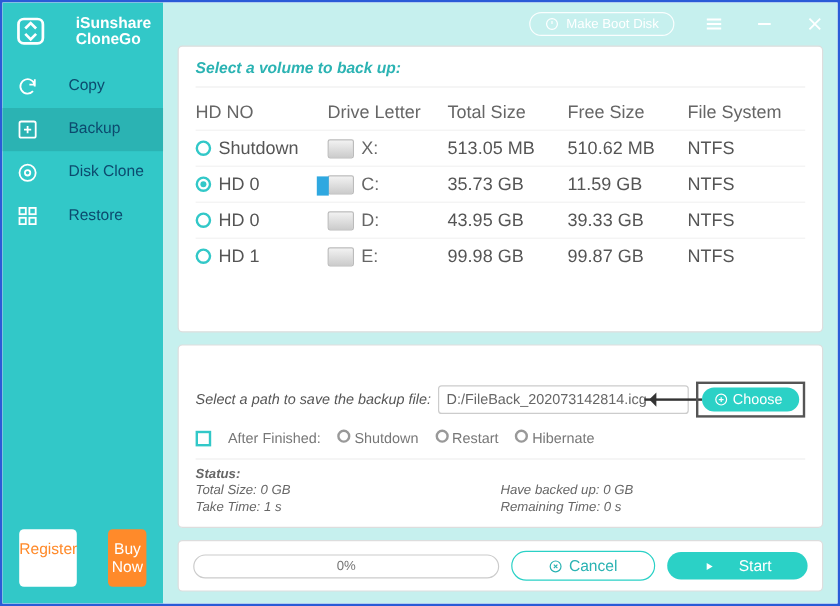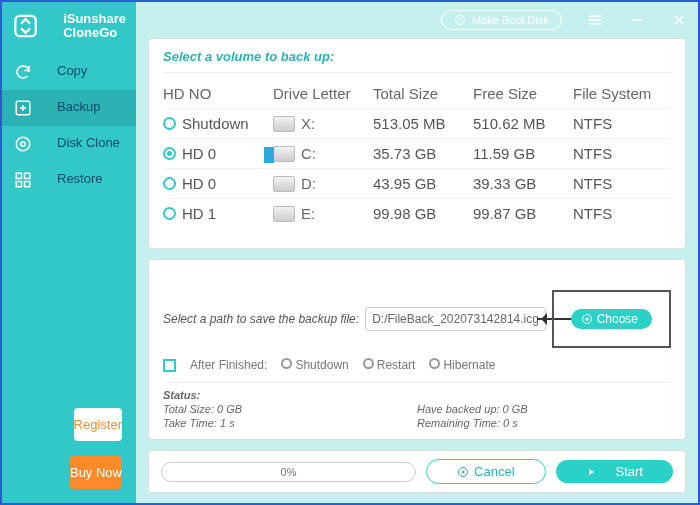--- a/index.html
+++ b/index.html
@@ -6,21 +6,21 @@
 body { width: 700px; height: 505px; background: #fff; overflow: hidden; border: 2px solid #2a5bd7; }
 .app { display: flex; width: 100%; height: 100%; }
 .sidebar { width: 134px; background: #32c8c8; display: flex; flex-direction: column; position: relative; }
 .logo { display: flex; align-items: center; gap: 24px; padding: 10px 10px 14px 10px; color: #fff; }
 .logo-ic { width: 28px; height: 28px; }
 .logo-txt { font-size: 13px; line-height: 14px; font-weight: 600; }
 .nav { display: flex; flex-direction: column; }
 .nav-item { display: flex; align-items: flex-start; gap: 25px; padding: 9px 12px; color: #0c4a6e; font-size: 13px; cursor: pointer; }
 .nav-item.active { background: #2bb3b3; }
 .nav-ic { width: 18px; height: 18px; flex: 0 0 18px; }
-.bottom-btns { margin-top: auto; padding: 0 14px 14px 14px; display: flex; flex-direction: column; gap: 15px; align-items: flex-end; }
+.bottom-btns { margin-top: auto; padding: 0 14px 14px 14px; display: flex; flex-direction: row; gap: 26px; }
 .btn-reg { background: #fff; color: #ff8a2a; border-radius: 4px; text-align: center; padding: 9px 0; font-size: 13px; cursor: pointer; }
 .btn-buy { background: #ff8a2a; color: #fff; border-radius: 4px; text-align: center; padding: 9px 0; font-size: 13px; cursor: pointer; }
 .main { flex: 1; display: flex; flex-direction: column; background: linear-gradient(#c6f0ee 0%, #c6f0ee 55%, #c6f0ee 100%); position: relative; }
 .titlebar { height: 36px; display: flex; align-items: center; justify-content: flex-end; gap: 24px; padding: 0 10px; }
 .boot { border: 1px solid rgba(255,255,255,0.9); color: #fff; border-radius: 14px; padding: 3px 12px; font-size: 11px; display: flex; align-items: center; gap: 6px; cursor: pointer; }
 .tb-ic { width: 18px; height: 18px; color: #fff; cursor: pointer; }
 .content { flex: 1; padding: 0 12px 10px 12px; display: flex; flex-direction: column; gap: 10px; }
 .card { background: #fff; border: 1px solid #ddd; border-radius: 4px; }
 .card1 { flex: 1; display: flex; flex-direction: column; padding: 10px 14px; min-height: 0; }
 .card1 h3 { color: #2bb3b3; font-size: 13px; font-style: italic; font-weight: 600; border-bottom: 1px solid #eee; padding-bottom: 8px; }
@@ -30,21 +30,21 @@
 .vol { display: flex; align-items: center; gap: 6px; }
 .rad { width: 13px; height: 13px; border: 2px solid #32c8c8; border-radius: 50%; display: inline-block; position: relative; }
 .rad.sel::after { content: ""; position: absolute; inset: 2px; background: #32c8c8; border-radius: 50%; }
 .drv { display: flex; align-items: center; gap: 6px; color: #666; }
 .drv-ic { width: 22px; height: 16px; background: linear-gradient(#f2f2f2, #ccc); border: 1px solid #bbb; border-radius: 2px; position: relative; }
 .drv-ic.win::before { content: ""; position: absolute; left: -10px; top: 0; width: 10px; height: 16px; background: #2fa8e0; }
 .card2 { padding: 10px 14px; font-size: 12px; color: #555; }
 .pathrow { display: flex; align-items: center; gap: 6px; margin-top: 20px; }
 .pathrow label { font-style: italic; }
 .pathrow input { flex: 1; border: 1px solid #ccc; padding: 4px 6px; font-size: 12px; border-radius: 3px; color: #666; }
-.choose-wrap { border: 2px solid #555; padding: 17px; position: relative; }
+.choose-wrap { border: 2px solid #555; padding: 3px; position: relative; }
 .choose { background: #2bd1c6; color: #fff; border-radius: 14px; padding: 3px 14px 3px 10px; display: flex; align-items: center; gap: 4px; font-size: 12px; cursor: pointer; }
 .arrow { position: absolute; right: 86px; top: 50%; width: 48px; height: 2px; background: #333; transform: translateY(-50%); }
 .arrow::before { content: ""; position: absolute; left: -2px; top: -5px; border: 6px solid transparent; border-right-color: #333; }
 .afterrow { display: flex; align-items: center; gap: 14px; padding: 10px 0; border-bottom: 1px solid #eee; color: #777; }
 .cb { width: 13px; height: 13px; border: 2px solid #32c8c8; display: inline-block; }
 .rsm { width: 11px; height: 11px; border: 2px solid #999; border-radius: 50%; display: inline-block; margin-right: 3px; }
 .status { padding-top: 6px; font-style: italic; display: grid; grid-template-columns: 1fr 1fr; row-gap: 2px; font-size: 11px; color: #666; }
 .status .hd { font-weight: 600; grid-column: 1 / -1; }
 .actionbar { background: #fff; border: 1px solid #ddd; border-radius: 4px; padding: 8px 12px; display: flex; align-items: center; gap: 10px; }
 .prog { flex: 1; height: 20px; border: 1px solid #ccc; border-radius: 12px; display: flex; align-items: center; justify-content: center; font-size: 11px; color: #777; }

